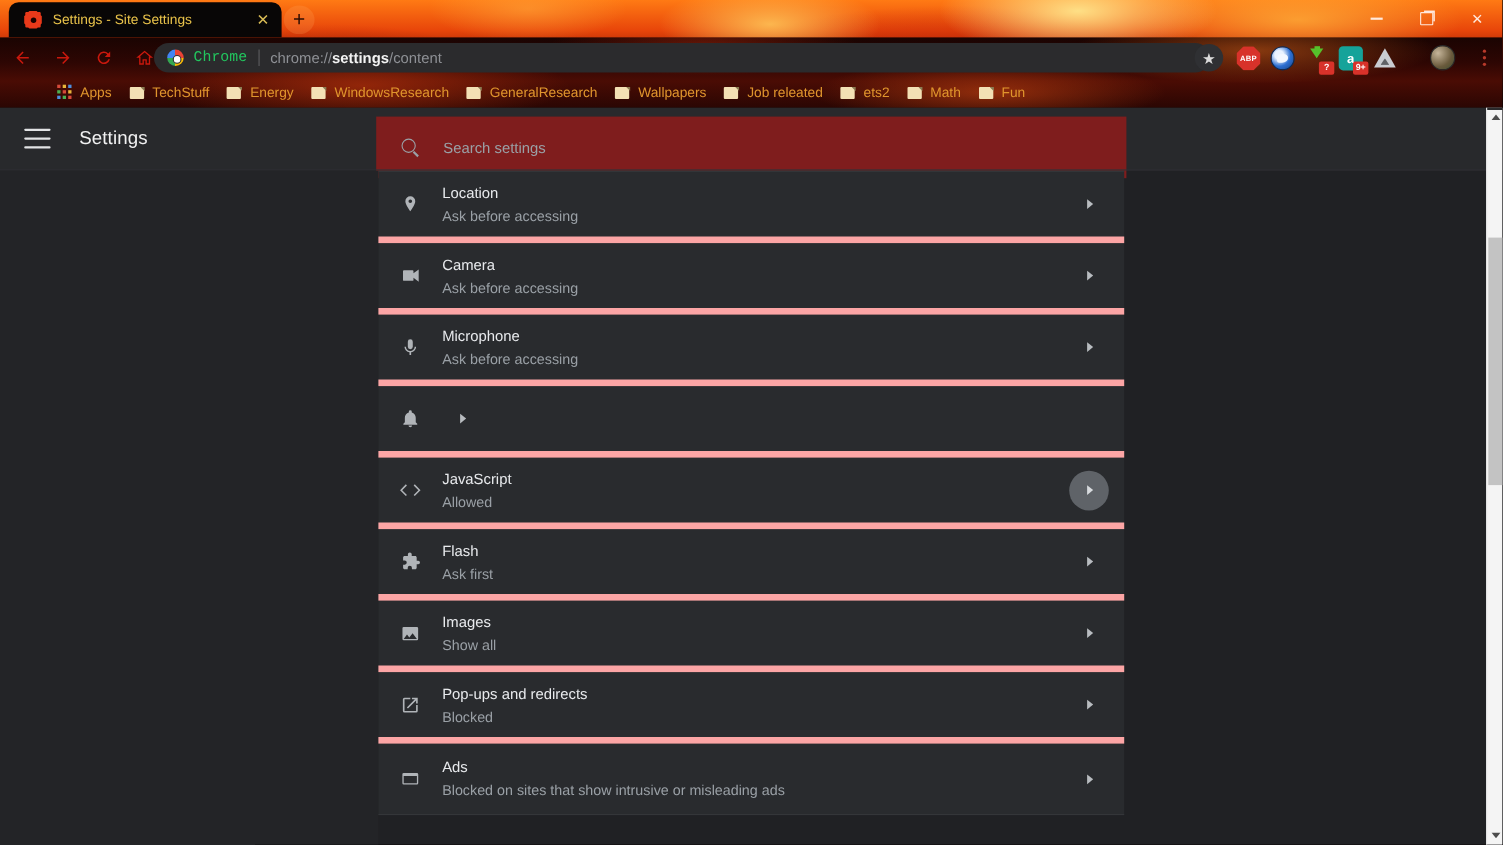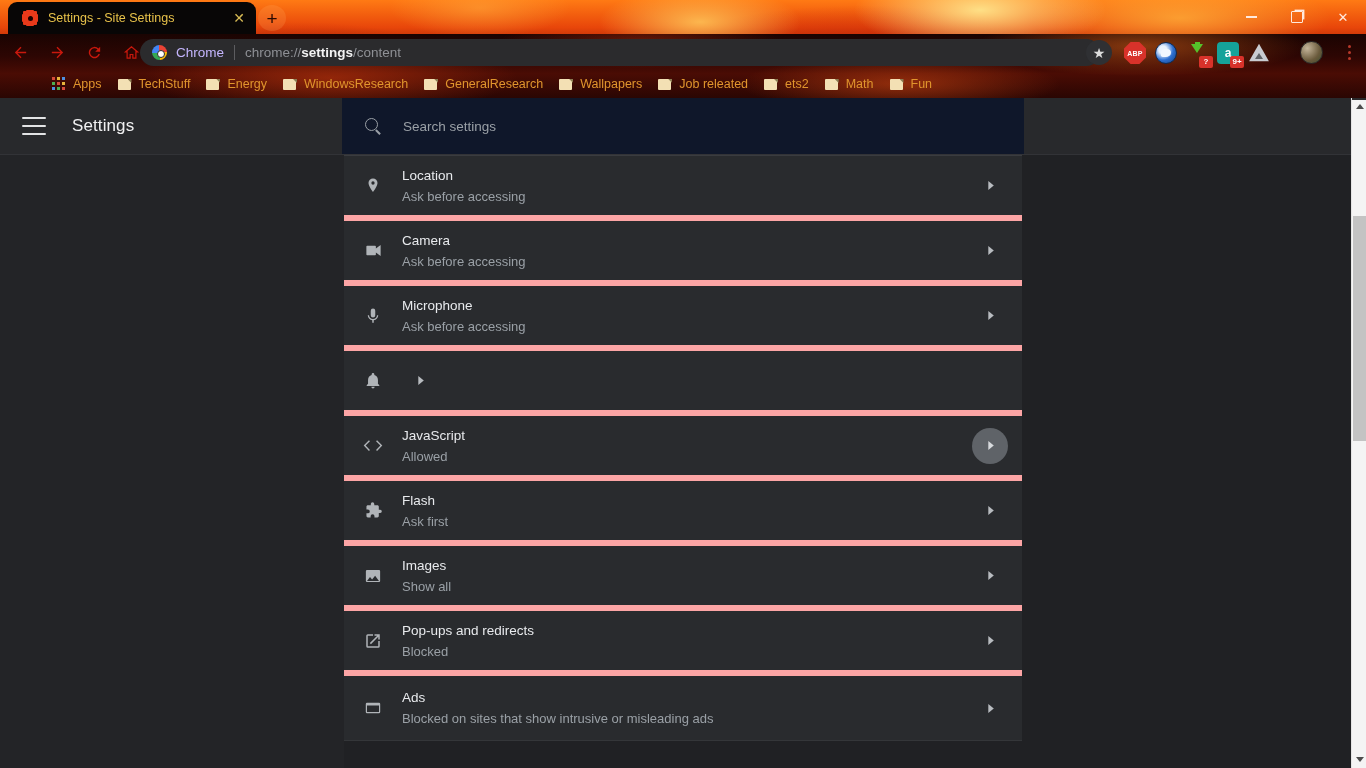--- a/index.html
+++ b/index.html
@@ -134,21 +134,21 @@
     width: 15px; height: 15px; border-radius: 50%;
     background: conic-gradient(#ea4335 0 25%, #fbbc05 25% 50%, #34a853 50% 75%, #4285f4 75%);
     position: relative; flex: 0 0 15px;
   }
   .chrome-badge::after {
     content: ""; position: absolute; left: 4.5px; top: 4.5px;
     width: 6px; height: 6px; border-radius: 50%;
     background: #fff; border: 1px solid #2b2b2d;
   }
   .omnibox-scheme {
-    font-size: 13.5px; color: #c4b5fd; margin-left: 9px; white-space: nowrap;
+    font-size: 13.5px; color: #22c55e; margin-left: 9px; white-space: nowrap; font-family: Liberation Mono, monospace;
   }
   .omnibox-sep {
     width: 1px; height: 15px; background: #5d5d60; margin: 0 10px;
   }
   .url { font-size: 13.5px; white-space: nowrap; }
   .url .dim { color: #8e9095; }
   .url .strong { color: #f3f3f3; font-weight: bold; }
   .star {
     position: absolute; left: 1086px; top: 6px;
     width: 26px; height: 25px;
@@ -279,23 +279,23 @@
   }
   .hamburger {
     width: 24px; height: 18px; margin-left: 22px;
     display: flex; flex-direction: column; justify-content: space-between;
   }
   .hamburger i { display: block; height: 2px; background: #e2e3e5; border-radius: 1px; }
   .settings-title {
     margin-left: 26px; font-size: 17px; color: #f1f1f2; letter-spacing: .1px;
   }
   .search-box {
-    position: absolute; left: 342px; top: 0;
+    position: absolute; left: 342px; top: 8px;
     width: 682px; height: 56px;
-    background: #0f172a;
+    background: #7f1d1d;
     display: flex; align-items: center;
     padding-left: 22px;
   }
   .search-icon {
     width: 18px; height: 18px; position: relative; flex: 0 0 18px;
   }
   .search-icon::before {
     content: ""; position: absolute; left: 1px; top: 1px;
     width: 11px; height: 11px; border: 1.6px solid #9aa0a6; border-radius: 50%;
   }

